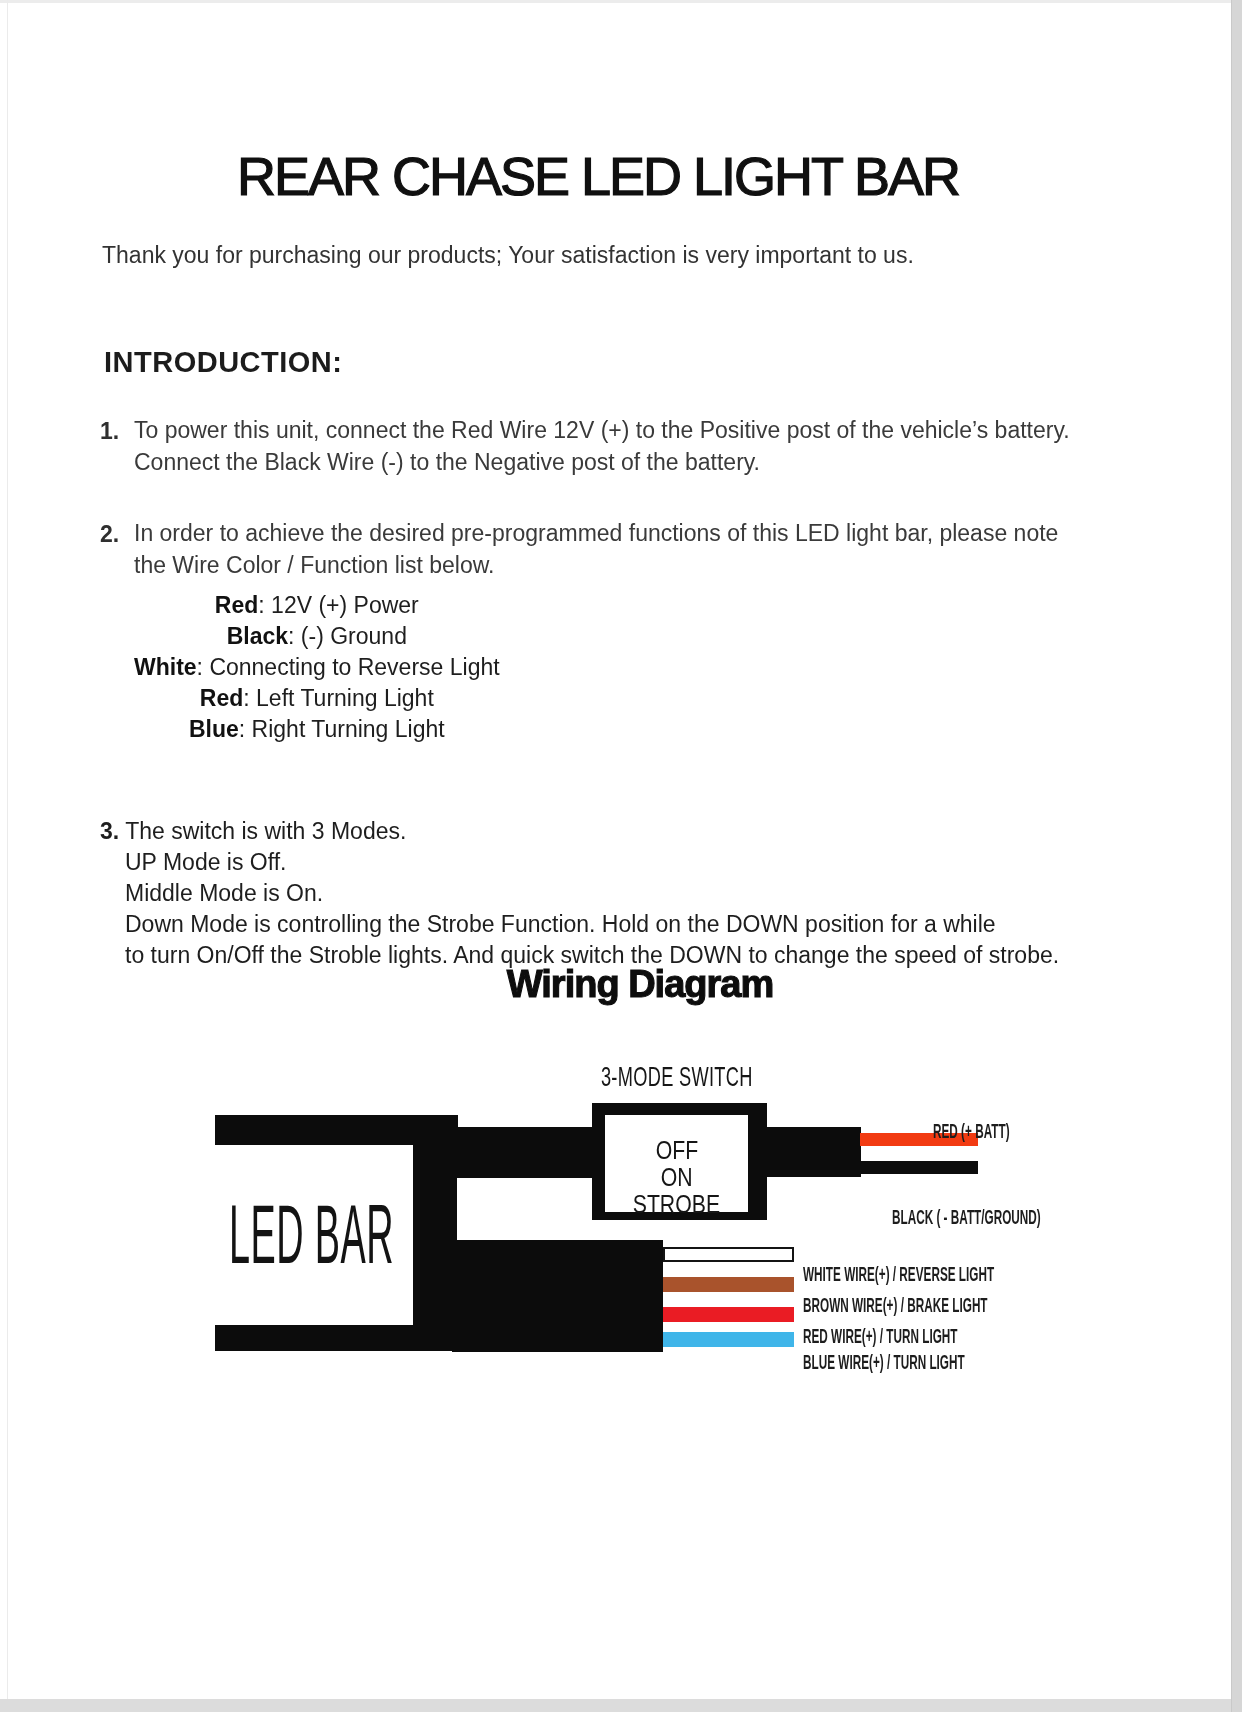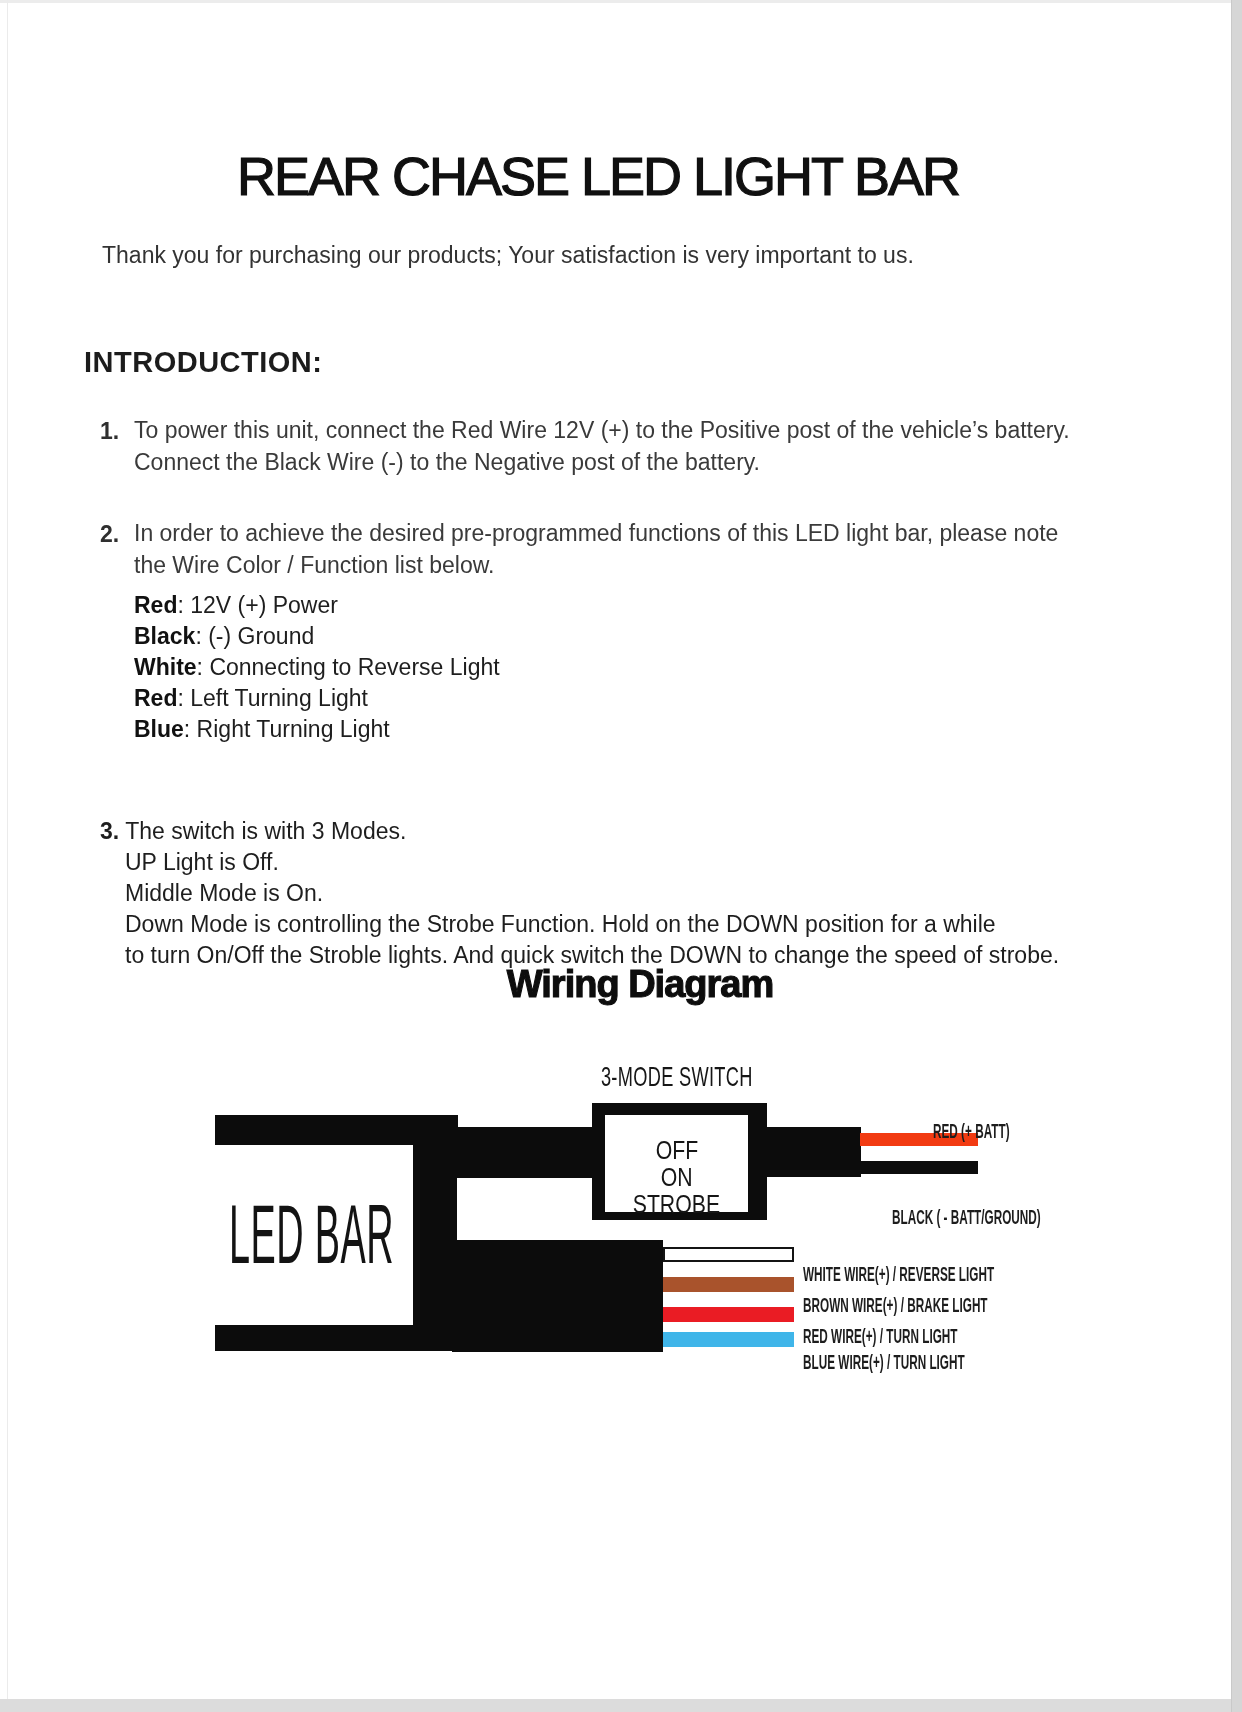--- a/index.html
+++ b/index.html
@@ -11,25 +11,25 @@
   
   .top-edge{left:0;top:0;width:1242px;height:3px;background:#ececec;}
   .left-edge{left:7px;top:0;width:1px;height:1712px;background:#ebebeb;}
   .right-band{left:1231px;top:0;width:11px;height:1712px;background:#d6d6d6;border-left:1px solid #c9c9c9;}
   .bottom-band{left:0;top:1699px;width:1231px;height:13px;background:#dcdcdc;}
 
   
   .doc-title{left:0;top:145px;width:1196px;text-align:center;font-size:54px;line-height:1.15;
              font-weight:400;letter-spacing:-2px;color:#101010;-webkit-text-stroke:1.2px #101010;}
   .thanks{left:102px;top:242px;font-size:23px;color:#333333;}
-  .intro-heading{left:84px;top:346px;font-size:29px;font-weight:700;color:#1c1c1c;letter-spacing:.5px;}
+  .intro-heading{left:104px;top:346px;font-size:29px;font-weight:700;color:#1c1c1c;letter-spacing:.5px;}
   .num{font-weight:700;}
   .item-num{font-size:23px;color:#2f2f2f;}
   .body-lines{font-size:23px;line-height:32px;color:#3a3a3a;}
-  .wire-list{left:134px;top:590px;font-size:23px;line-height:31px;color:#1e1e1e;}
+  .wire-list{left:134px;top:590px;font-size:23px;line-height:31px;color:#1e1e1e;text-align:center;}
   .wire-list b{color:#111111;}
   .item3{left:100px;top:816px;font-size:23px;line-height:31px;color:#1e1e1e;}
   .item3 .cont{margin-left:25px;}
 
   
   .wd-title{left:340px;top:964px;width:600px;text-align:center;font-size:38px;line-height:1.1;
             font-weight:700;letter-spacing:-1px;color:#0d0d0d;-webkit-text-stroke:1.1px #0d0d0d;}
   .wd-sub{left:547px;top:1063px;width:260px;text-align:center;line-height:1;}
   .cx{display:inline-block;transform-origin:50% 50%;}
   .cxl{display:inline-block;transform-origin:0 50%;}
@@ -77,21 +77,21 @@
   <div class="abs wire-list">
     <div class="nowrap"><b>Red</b><span>: 12V (+) Power</span></div>
     <div class="nowrap"><b>Black</b><span>: (-) Ground</span></div>
     <div class="nowrap"><b>White</b><span>: Connecting to Reverse Light</span></div>
     <div class="nowrap"><b>Red</b><span>: Left Turning Light</span></div>
     <div class="nowrap"><b>Blue</b><span>: Right Turning Light</span></div>
   </div>
 
   <div class="abs item3">
     <div class="nowrap"><b class="num">3.</b><span> The switch is with 3 Modes.</span></div>
-    <div class="cont nowrap">UP Light is Off.</div>
+    <div class="cont nowrap">UP Mode is Off.</div>
     <div class="cont nowrap">Middle Mode is On.</div>
     <div class="cont nowrap">Down Mode is controlling the Strobe Function. Hold on the DOWN position for a while</div>
     <div class="cont nowrap">to turn On/Off the Stroble lights. And quick switch the DOWN to change the speed of strobe.</div>
   </div>
 
   <div class="abs wd-title nowrap">Wiring Diagram</div>
   <div class="abs wd-sub"><span class="cx nowrap">3-MODE SWITCH</span></div>
 
   <div class="rect blk" style="left:215px;top:1115px;width:243px;height:30px;"></div>
   <div class="rect blk" style="left:413px;top:1115px;width:44px;height:236px;"></div>

